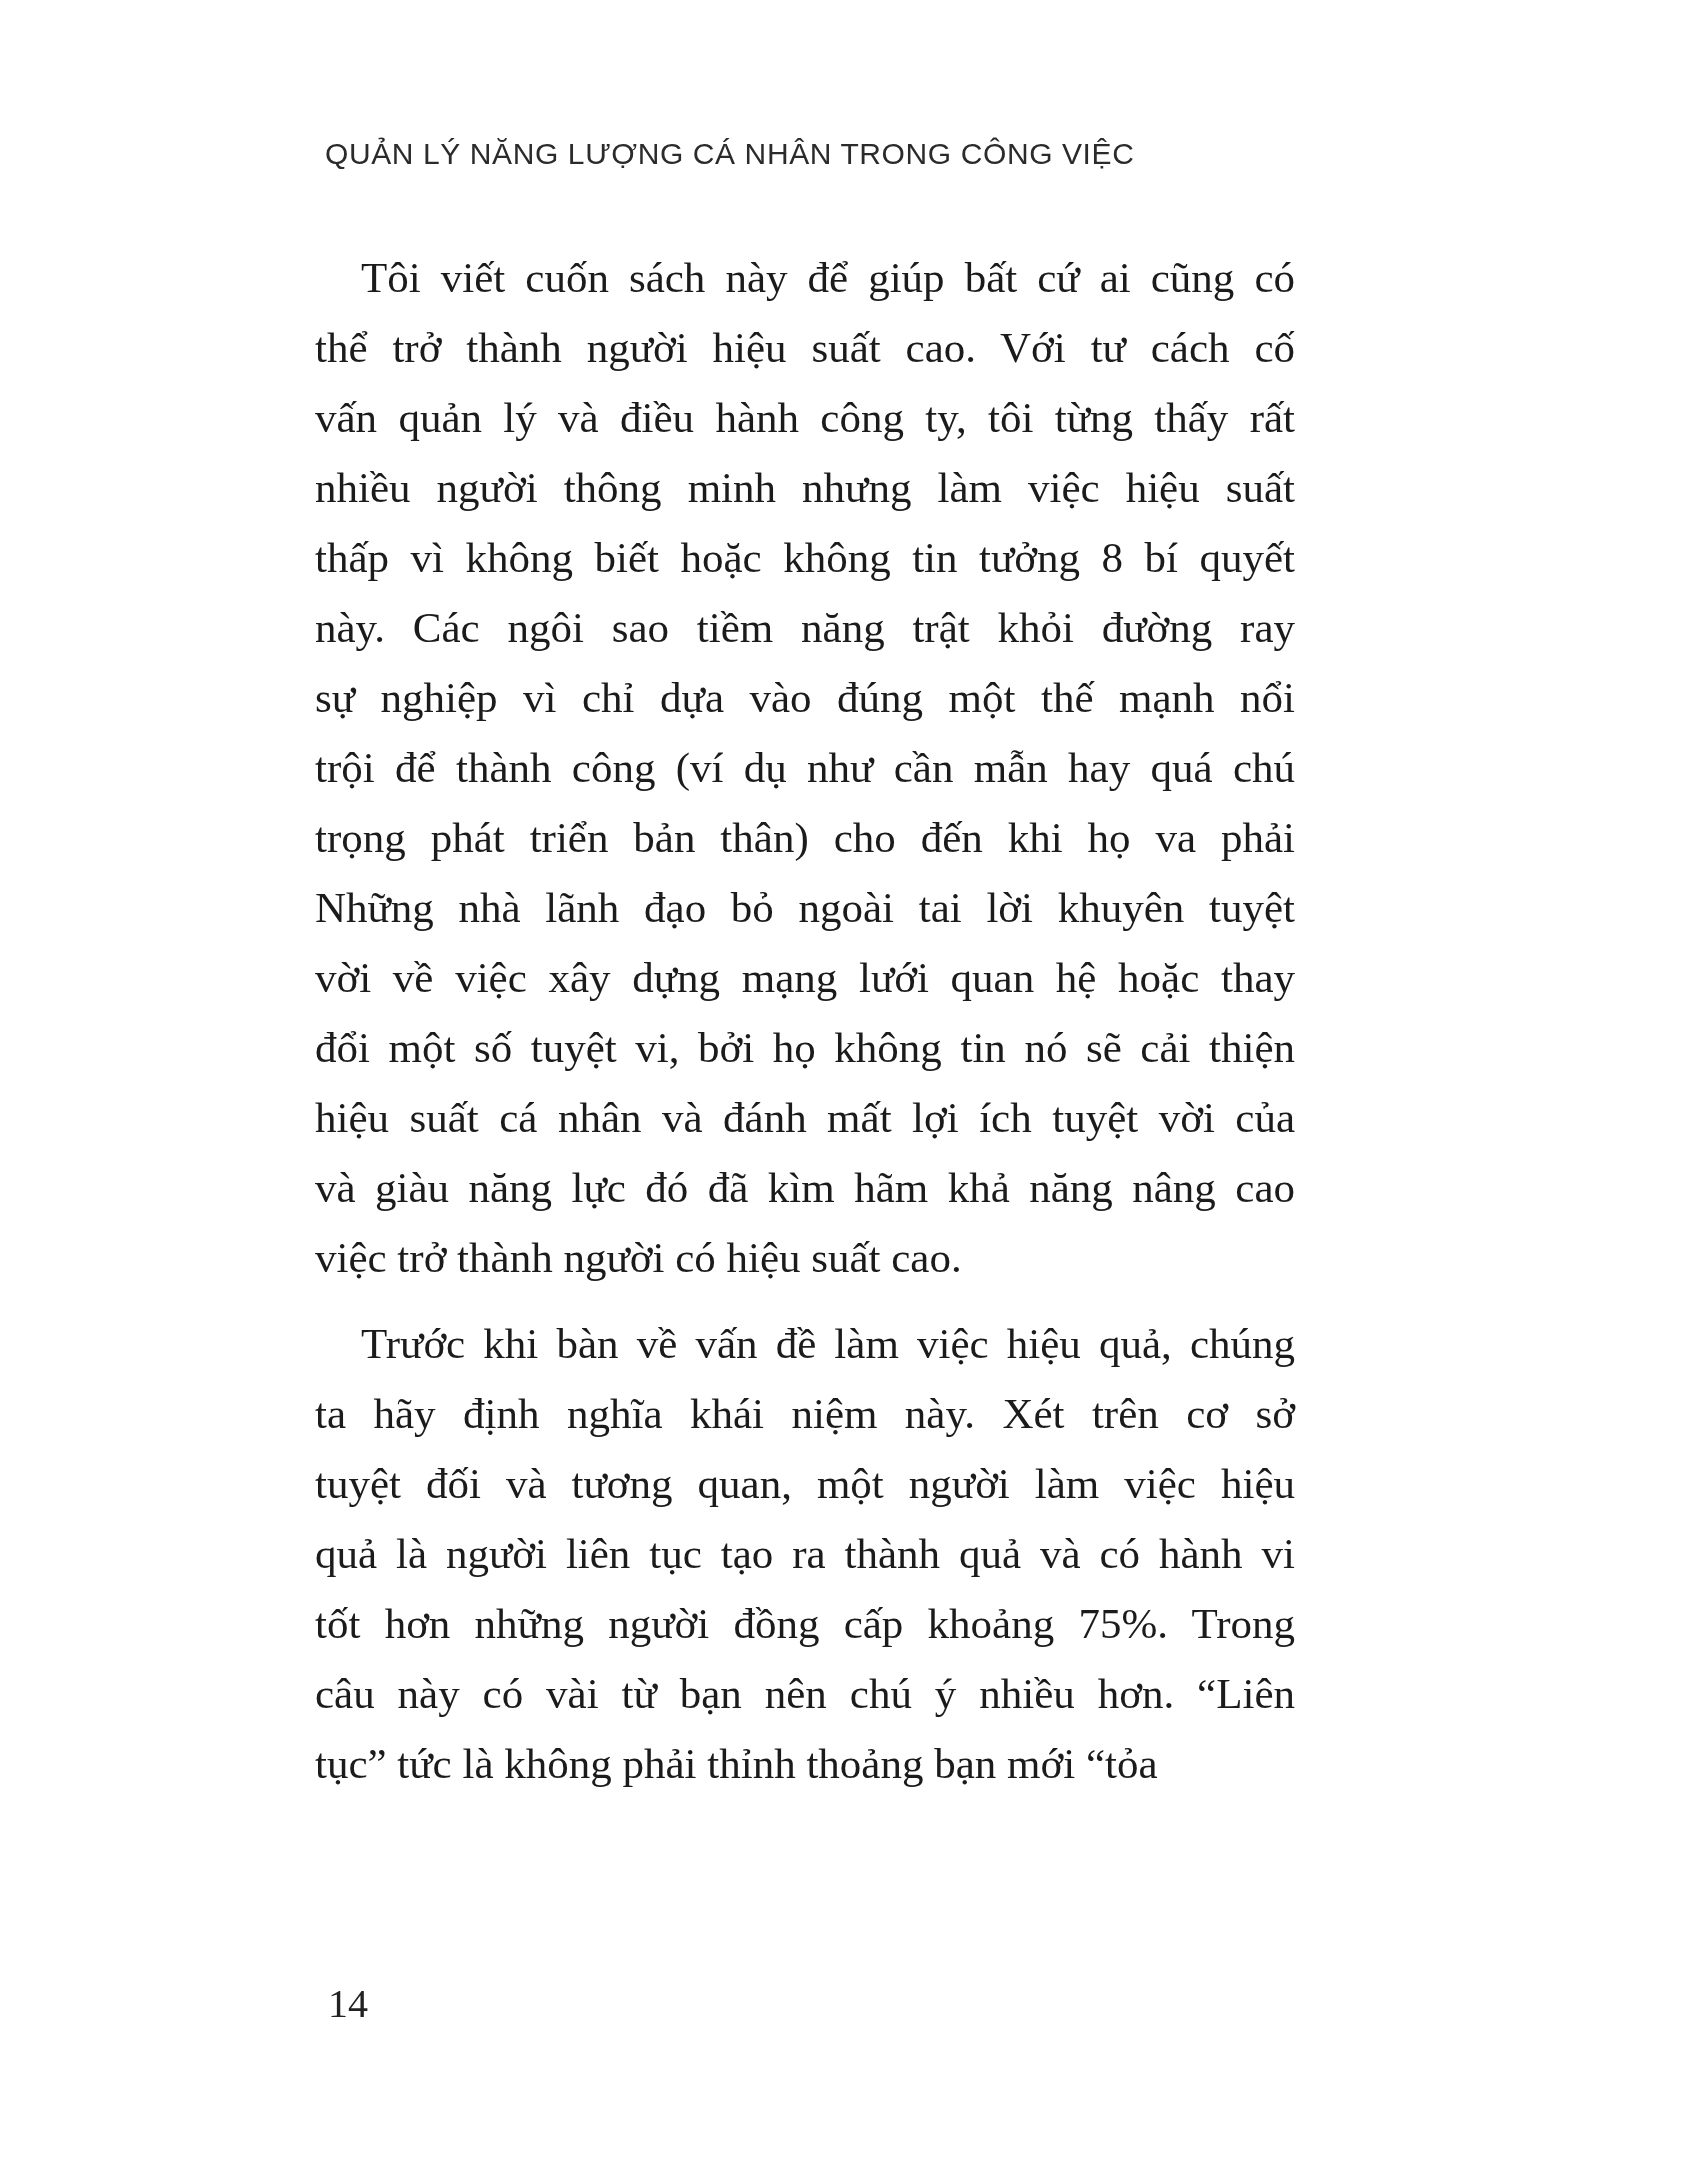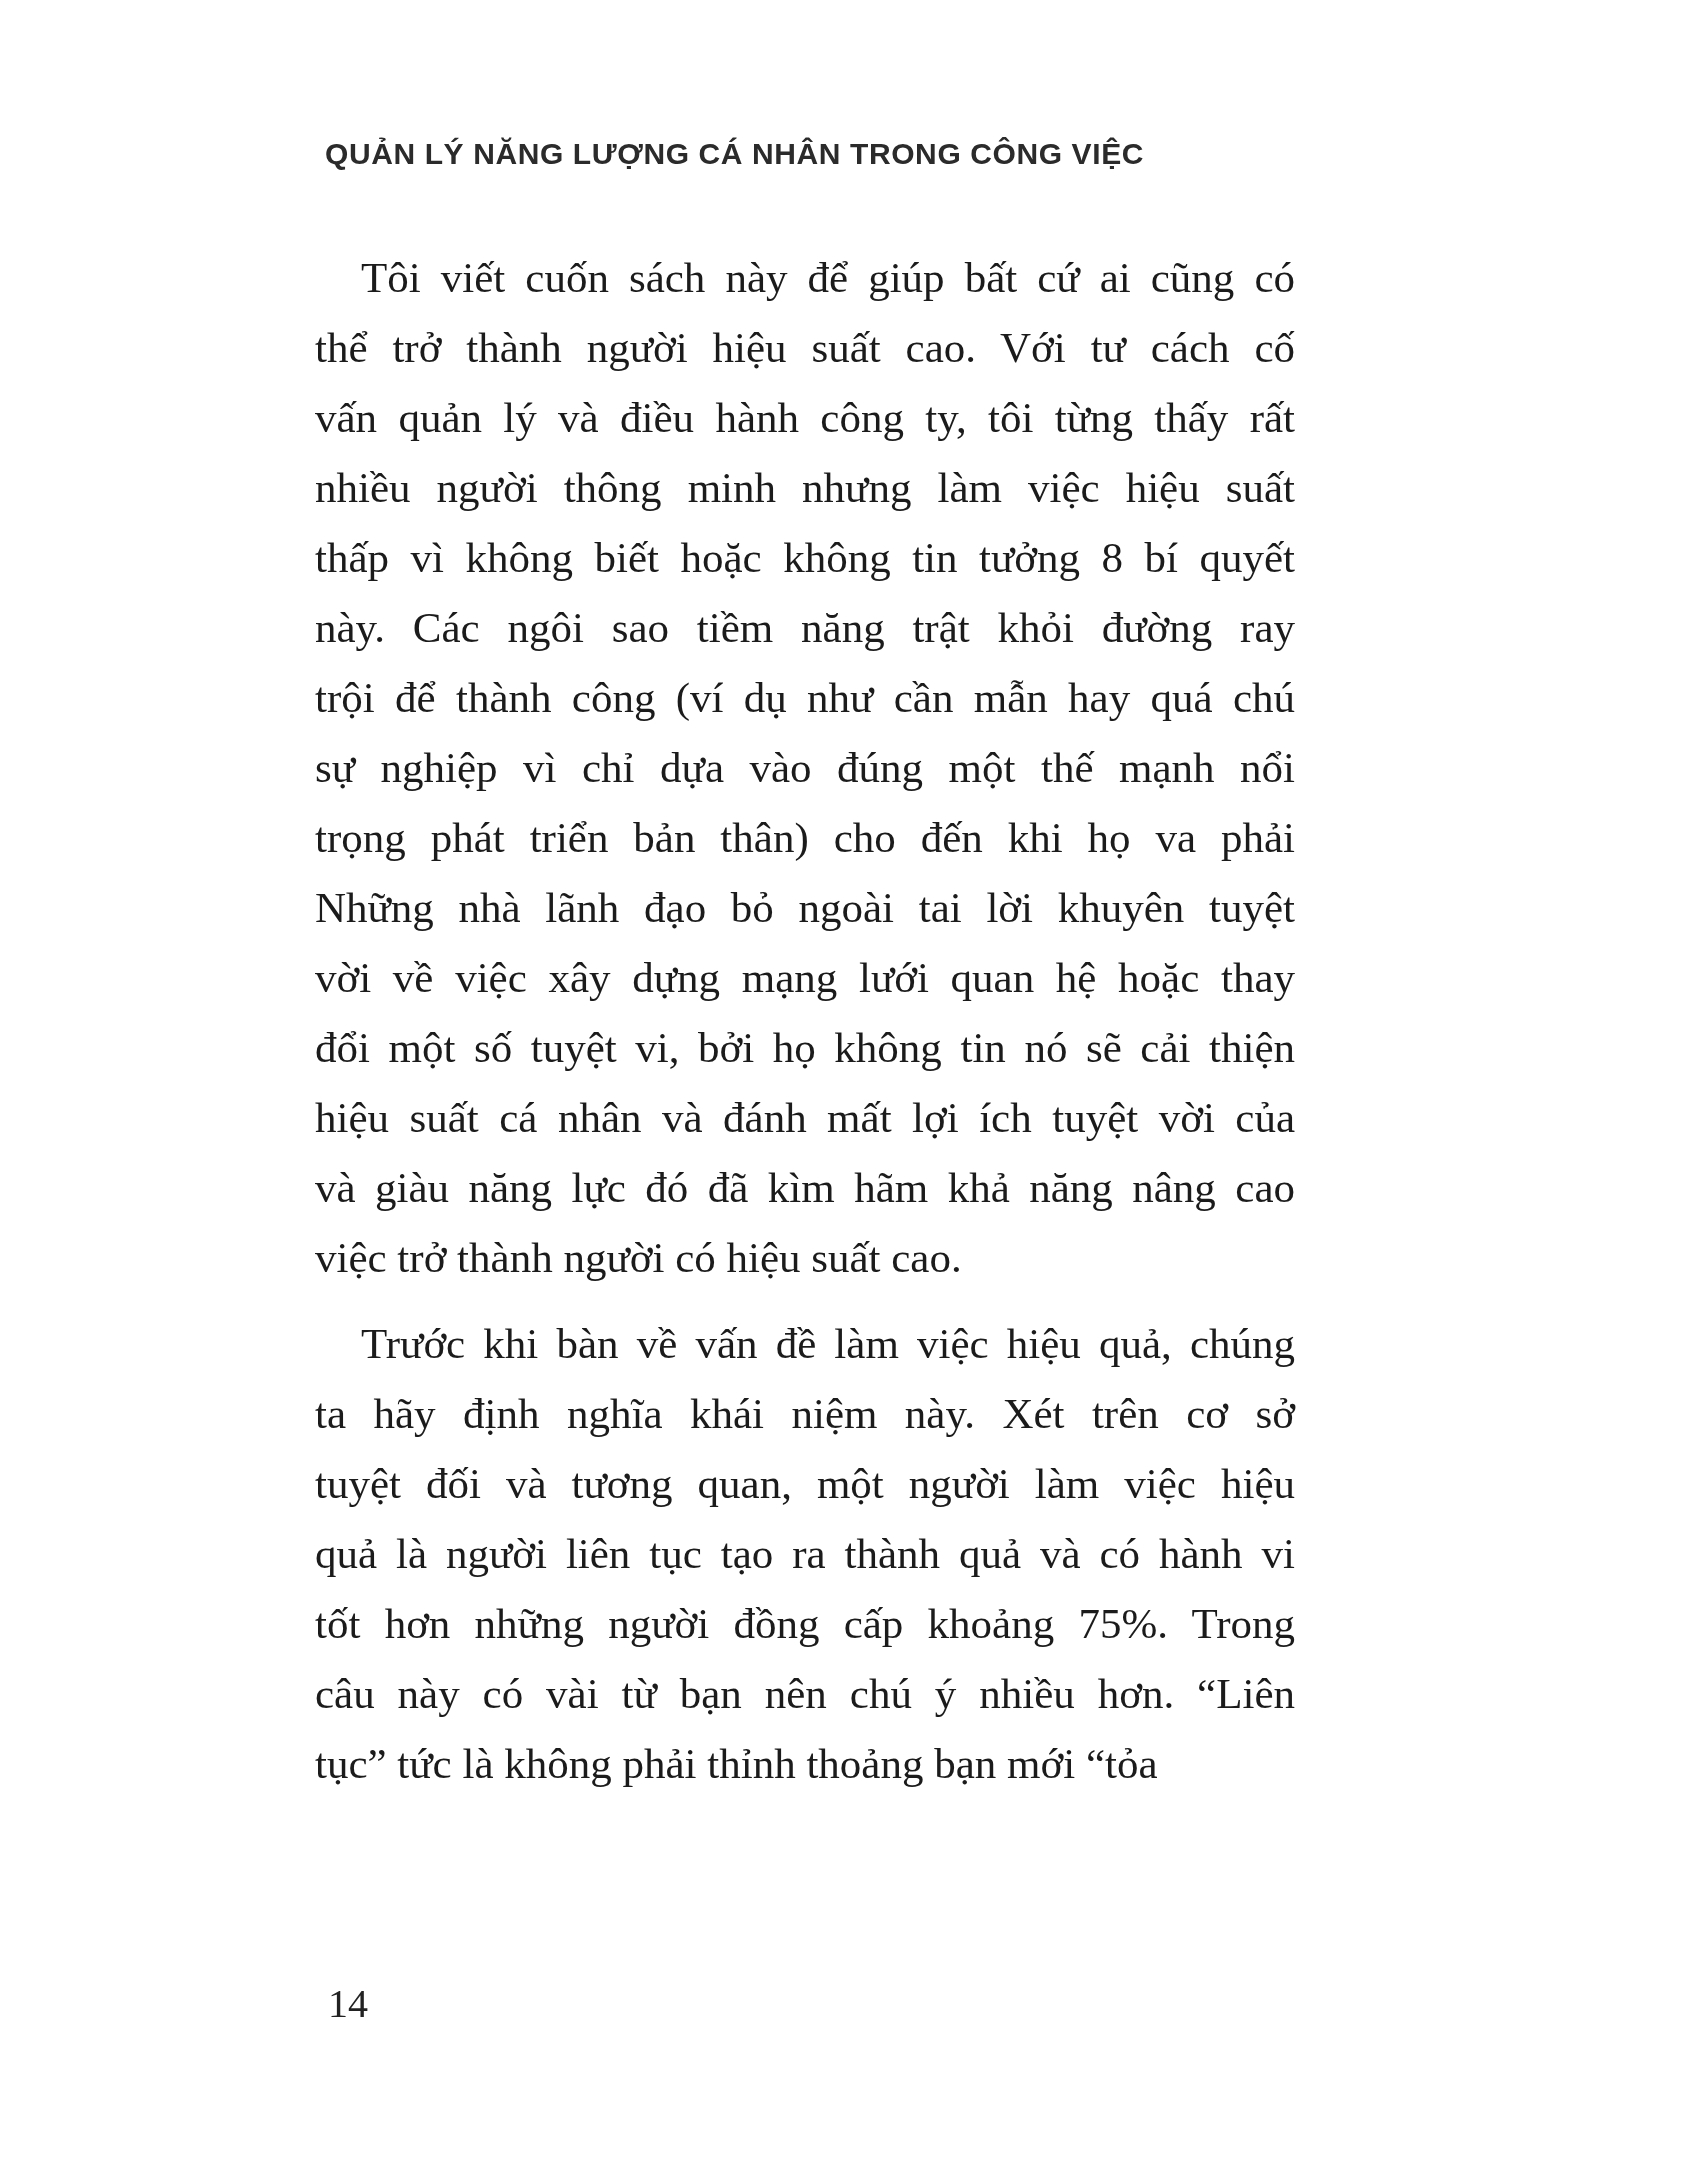--- a/index.html
+++ b/index.html
@@ -9,21 +9,21 @@
     height: 2178px;
     position: relative;
     font-family: "Liberation Serif", serif;
     overflow: hidden;
   }
   .running-head {
     position: absolute;
     left: 325px;
     top: 137px;
     font-family: "Liberation Sans", sans-serif;
-    font-weight: 700;
+    font-weight: 400;
     font-size: 30px;
     letter-spacing: 0.6px;
     color: #2b2b2b;
     white-space: nowrap;
   }
   .text-block {
     position: absolute;
     left: 315px;
     top: 243px;
     width: 980px;
@@ -56,22 +56,22 @@
   <div class="running-head">QUẢN LÝ NĂNG LƯỢNG CÁ NHÂN TRONG CÔNG VIỆC</div>
 
   <div class="text-block">
     <div class="paragraph">
         <div class="line first">Tôi viết cuốn sách này để giúp bất cứ ai cũng có</div>
         <div class="line">thể trở thành người hiệu suất cao. Với tư cách cố</div>
         <div class="line">vấn quản lý và điều hành công ty, tôi từng thấy rất</div>
         <div class="line">nhiều người thông minh nhưng làm việc hiệu suất</div>
         <div class="line">thấp vì không biết hoặc không tin tưởng 8 bí quyết</div>
         <div class="line">này. Các ngôi sao tiềm năng trật khỏi đường ray</div>
+        <div class="line">sự nghiệp vì chỉ dựa vào đúng một thế mạnh nổi</div>
         <div class="line">trội để thành công (ví dụ như cần mẫn hay quá chú</div>
-        <div class="line">sự nghiệp vì chỉ dựa vào đúng một thế mạnh nổi</div>
         <div class="line">trọng phát triển bản thân) cho đến khi họ va phải</div>
         <div class="line">Những nhà lãnh đạo bỏ ngoài tai lời khuyên tuyệt</div>
         <div class="line">vời về việc xây dựng mạng lưới quan hệ hoặc thay</div>
         <div class="line">đổi một số tuyệt vi, bởi họ không tin nó sẽ cải thiện</div>
         <div class="line">hiệu suất cá nhân và đánh mất lợi ích tuyệt vời của</div>
         <div class="line">và giàu năng lực đó đã kìm hãm khả năng nâng cao</div>
         <div class="line last">việc trở thành người có hiệu suất cao.</div>
       </div>
     <div class="paragraph">
         <div class="line first">Trước khi bàn về vấn đề làm việc hiệu quả, chúng</div>

